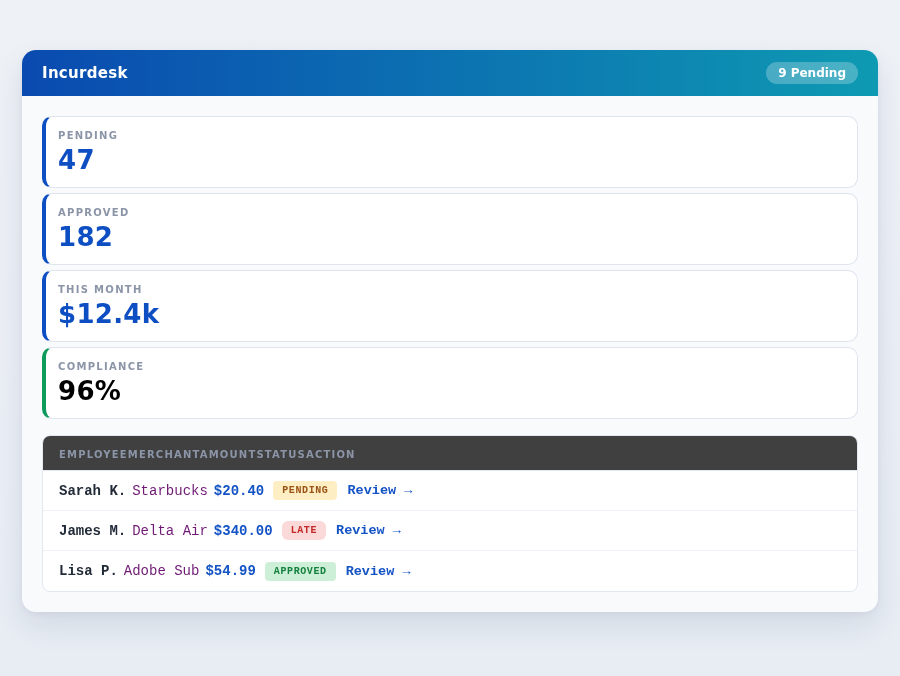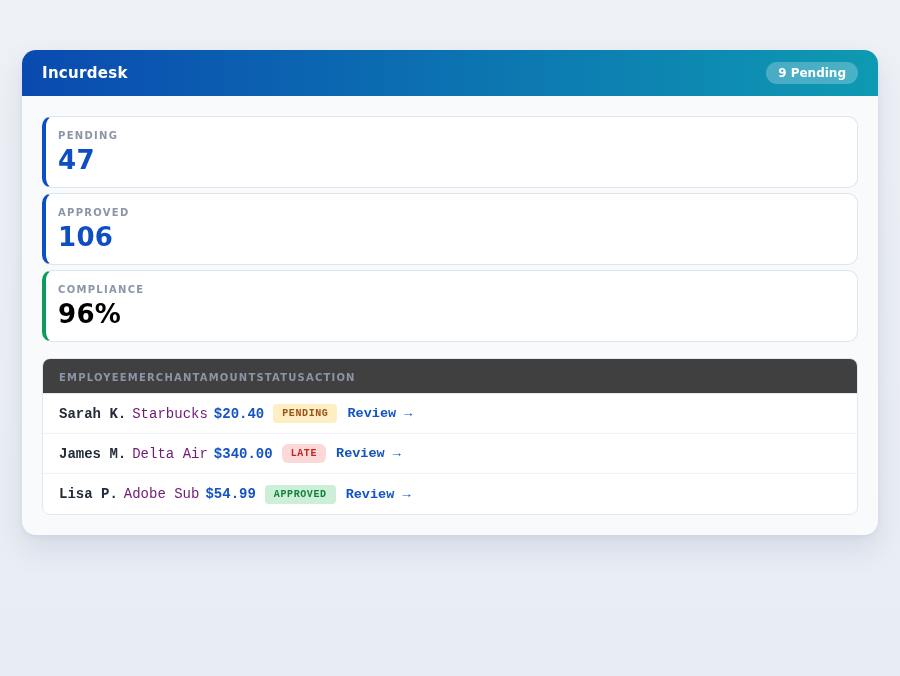--- a/index.html
+++ b/index.html
@@ -132,21 +132,25 @@
   </div>
 
   <div class="card-body">
 
     <div class="stat-card" data-accent="blue">
       <div class="stat-label">PENDING</div>
       <div class="stat-value">47</div>
     </div>
     <div class="stat-card" data-accent="blue">
       <div class="stat-label">APPROVED</div>
-      <div class="stat-value">106</div>
+      <div class="stat-value">182</div>
+    </div>
+    <div class="stat-card" data-accent="blue">
+      <div class="stat-label">THIS MONTH</div>
+      <div class="stat-value">$12.4k</div>
     </div>
     <div class="stat-card" data-accent="green">
       <div class="stat-label">COMPLIANCE</div>
       <div class="stat-value">96%</div>
     </div>
 
     <div class="table-panel">
 
       <div class="table-header">
         <span class="col">EMPLOYEE</span><span class="col">MERCHANT</span><span class="col">AMOUNT</span><span class="col">STATUS</span><span class="col">ACTION</span>

